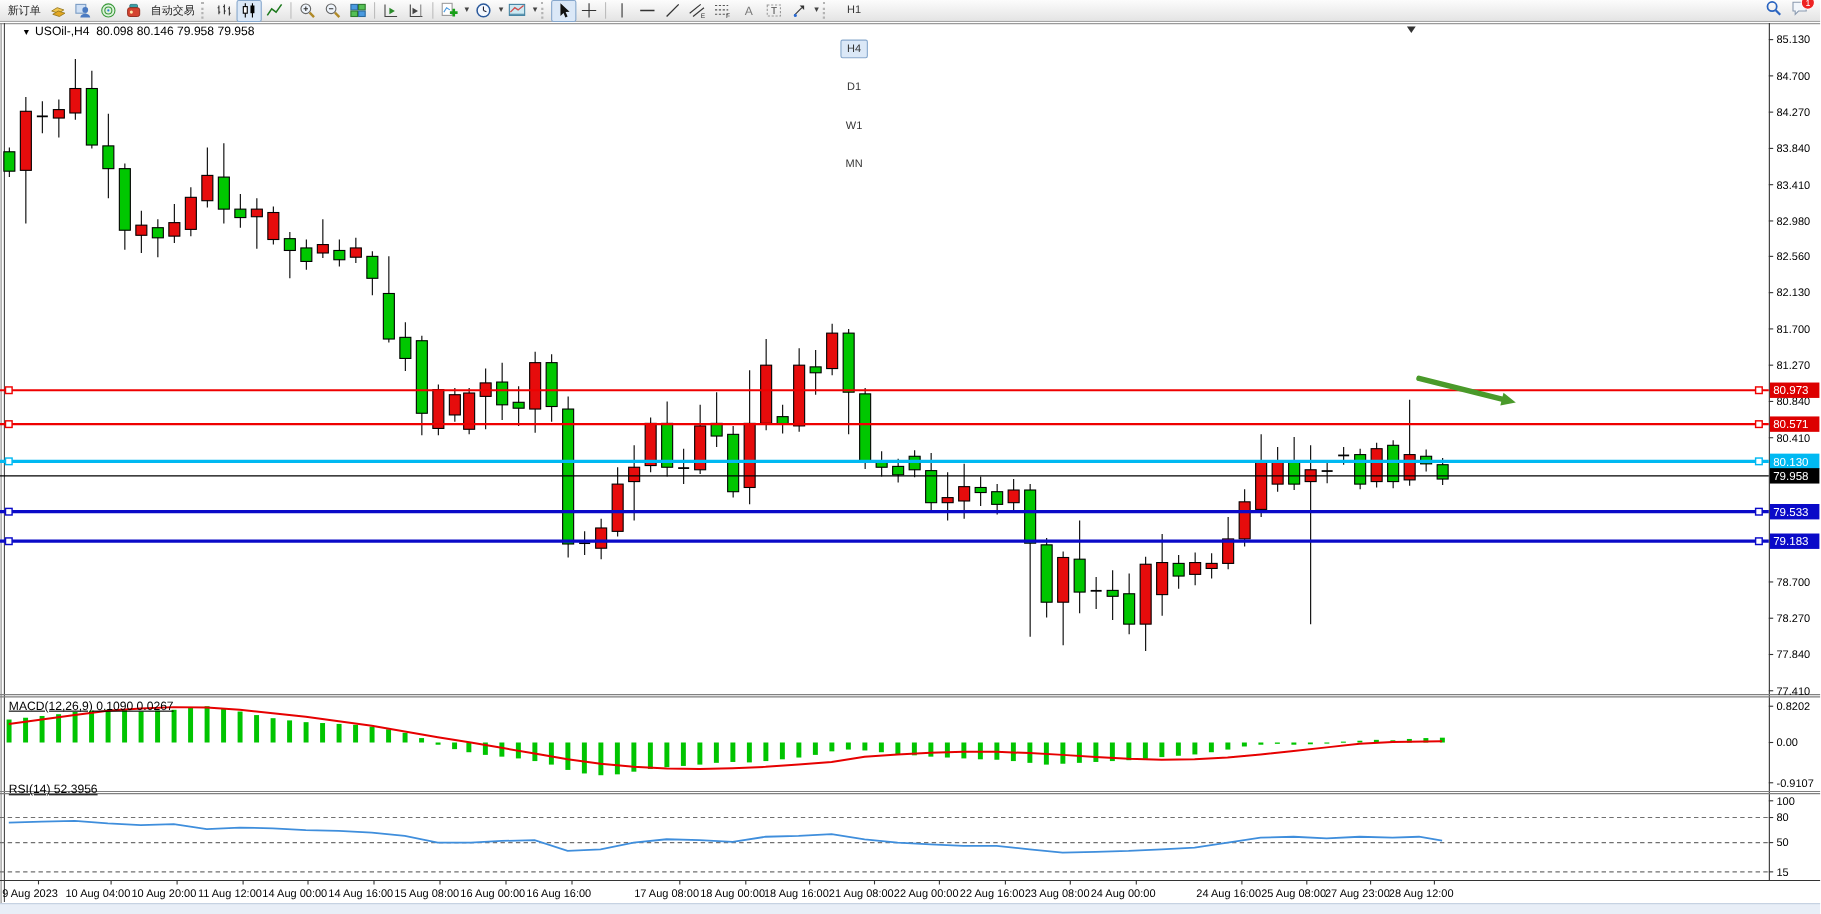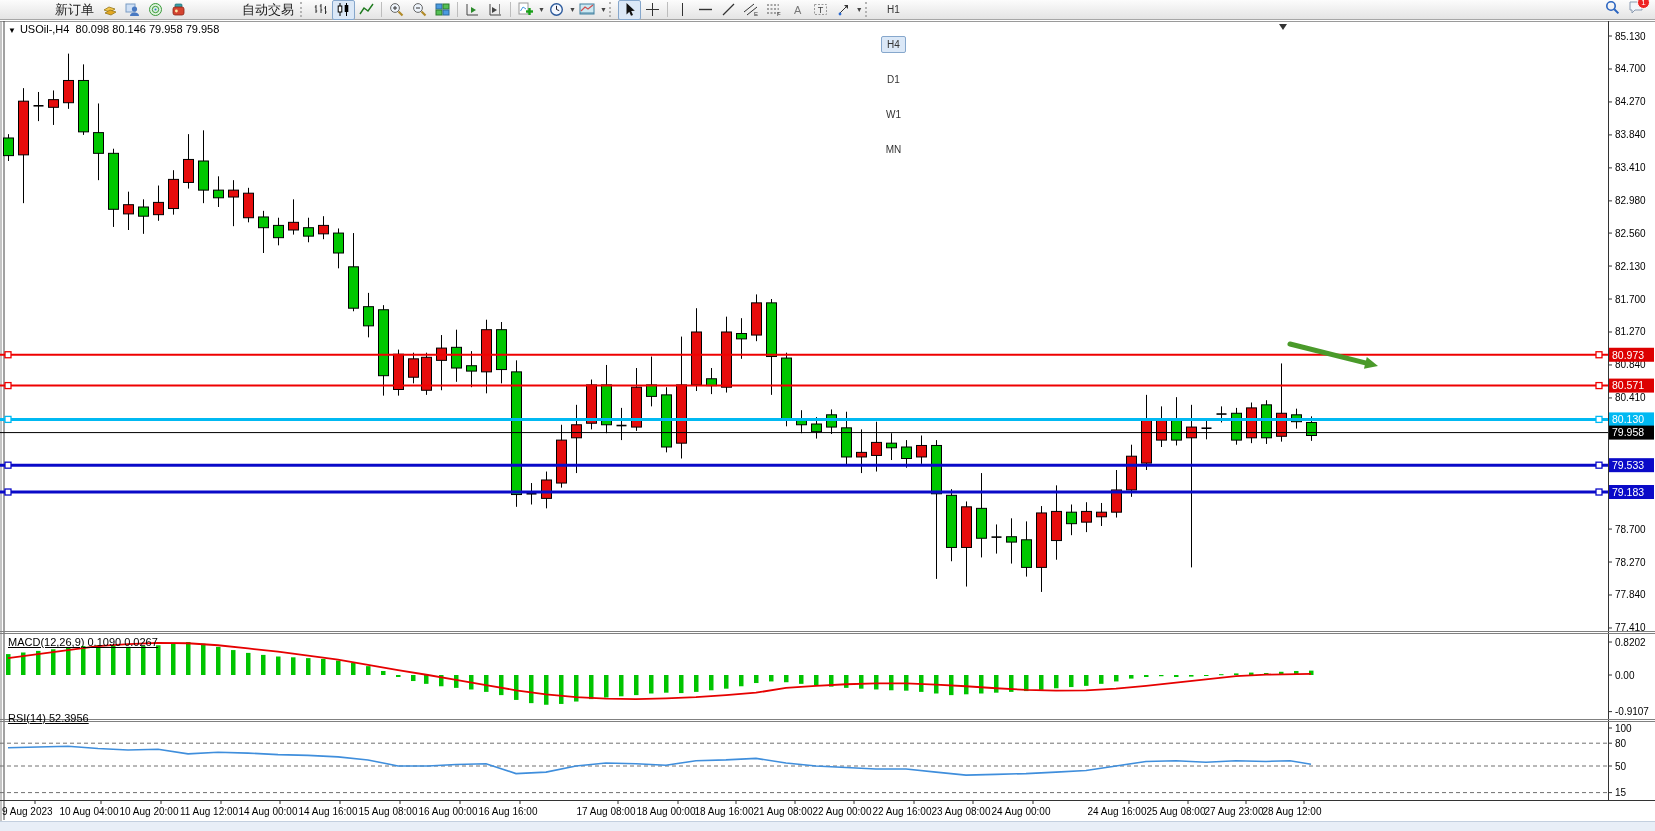--- a/index.html
+++ b/index.html
@@ -1,38 +1,38 @@
 <!DOCTYPE html>
 <html><head>
 <meta charset="utf-8">
 <style>
   html,body{margin:0;padding:0;background:#fff;font-family:"Liberation Sans",sans-serif;}
   .screen{position:relative;width:1655px;height:831px;overflow:hidden;background:#fff;}
   
   .toolbar{position:absolute;top:0;left:0;width:1655px;height:20px;box-sizing:border-box;
     display:flex;align-items:center;background:linear-gradient(#fcfcfc,#e4e4e4);
     border-bottom:1px solid #a6a6a6;padding:0 3px;z-index:10;}
-  .tb-text{font-size:13px;color:#222;background:none;border:none;padding:1px 4px;cursor:default;
-    font-family:Liberation Serif, serif;margin-left:48px;}
+  .tb-text{font-size:10px;color:#222;background:none;border:none;padding:1px 4px;cursor:default;
+    font-family:Liberation Serif, serif;}
   .ti{width:21px;height:18px;display:inline-flex;align-items:center;justify-content:center;border:1px solid transparent;border-radius:2px;}
   .ti.pressed{background:#dbe8f7;border:1px solid #86a7cc;}
   .caret{font-size:7px;color:#444;margin-left:1px;}
   .sep{width:1px;height:15px;background:#bdbdbd;margin:0 3px;}
   .grip{width:3px;height:15px;border-left:2px dotted #b3b3b3;margin:0 4px 0 2px;}
   .tf-group{display:flex;align-items:center;gap:18px;margin-left:4px;flex-direction:column;}
   .tf-btn{font-size:10px;color:#333;padding:2px 5px;border:1px solid transparent;border-radius:2px;
     background:none;font-family:"Liberation Sans",sans-serif;}
   .tf-btn.pressed{background:#dbe8f7;border:1px solid #86a7cc;}
   .tb-right{margin-left:auto;display:flex;align-items:center;gap:8px;padding-right:8px;}
   .badge{position:absolute;top:-4px;right:-6px;background:#e22;color:#fff;font-size:8px;
     border-radius:50%;width:11px;height:11px;line-height:11px;text-align:center;border:1px solid #fff;}
   .bubble-wrap{position:relative;}
   
   #chart-svg{position:absolute;top:0;left:0;z-index:1;}
-  .chart-title{position:absolute;top:23px;left:8px;font-size:11px;color:#000;z-index:3;text-align:right;}
+  .chart-title{position:absolute;top:23px;left:20px;font-size:11px;color:#000;z-index:3;text-align:right;}
   .chart-title .arr{font-size:8px;margin-right:4px;}
   .ind-label{position:absolute;left:8px;font-size:11px;color:#000;z-index:3;text-decoration:underline;}
   .macd-label{top:636px;}
   .rsi-label{top:712px;}
   .bottom-strip{position:absolute;left:0;top:821px;width:1655px;height:10px;
     background:#e8eef7;border-top:1px solid #c3cfdf;z-index:2;}
 </style>
 </head>
 <body>
 

